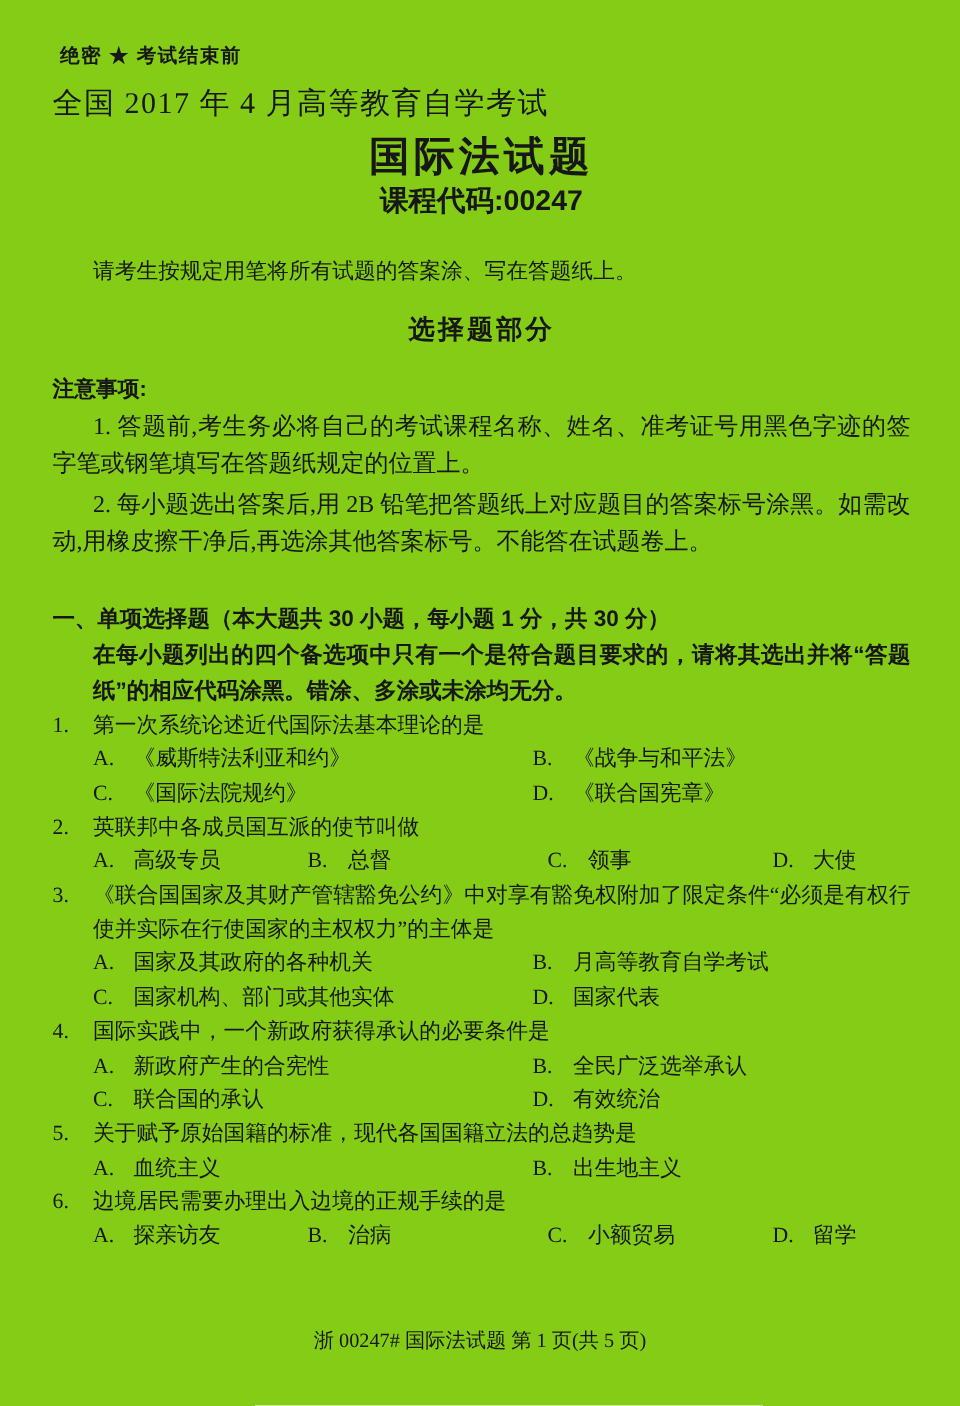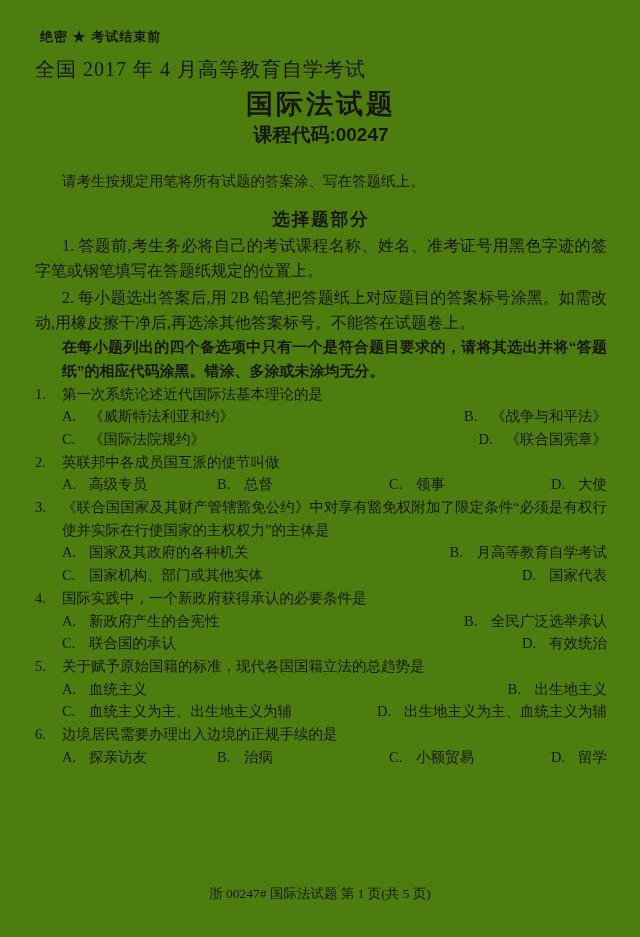--- a/index.html
+++ b/index.html
@@ -2,21 +2,21 @@
 <html lang="zh"><head>
 <meta charset="utf-8">
 <style>
   html, body { margin: 0; padding: 0; background: #ffffff; }
   .page {
     position: relative;
     width: 640px;
     height: 937px;
     box-sizing: border-box;
     padding: 28px 33px 0 35px;
-    background: #4d7c0f;
+    background: #84cc16;
     color: #171717;
     font-family: "Liberation Serif", serif;
     overflow: hidden;
   }
   .classification {
     margin-left: 5px;
     font-family: "Liberation Sans", sans-serif;
     font-weight: bold;
     font-size: 13px;
     line-height: 18px;
@@ -94,21 +94,21 @@
   .question { margin: 0; }
   .stem {
     font-size: 14.5px;
     line-height: 22.7px;
     padding-left: 27px;
     text-indent: -27px;
     text-align: justify;
   }
   .qnum { display: inline-block; width: 27px; text-indent: 0; }
   .opts { margin-left: 27px; }
-  .opt-row { display: flex; justify-content: space-between; }
+  .opt-row { display: flex; }
   .opt {
     font-size: 14.5px;
     line-height: 22.7px;
     white-space: nowrap;
   }
   .two-col .opt:nth-child(1) { width: 293px; }
   .four-col .opt:nth-child(1) { width: 143px; }
   .four-col .opt:nth-child(2) { width: 160px; }
   .four-col .opt:nth-child(3) { width: 150px; }
   .opt-label { display: inline-block; width: 27px; }
@@ -126,23 +126,25 @@
 <body>
 
 <div class="page">
   <div class="classification">绝密 ★ 考试结束前</div>
   <div class="exam-title">全国 2017 年 4 月高等教育自学考试</div>
   <div class="paper-title">国际法试题</div>
   <div class="course-code">课程代码:00247</div>
   <p class="instruction">请考生按规定用笔将所有试题的答案涂、写在答题纸上。</p>
   <div class="section-title">选择题部分</div>
 
+  <div class="notes-title">注意事项:</div>
   <p class="note">1. 答题前,考生务必将自己的考试课程名称、姓名、准考证号用黑色字迹的签字笔或钢笔填写在答题纸规定的位置上。</p>
   <p class="note">2. 每小题选出答案后,用 2B 铅笔把答题纸上对应题目的答案标号涂黑。如需改动,用橡皮擦干净后,再选涂其他答案标号。不能答在试题卷上。</p>
 
+  <div class="part-heading">一、单项选择题（本大题共 30 小题，每小题 1 分，共 30 分）</div>
   <div class="part-subheading">在每小题列出的四个备选项中只有一个是符合题目要求的，请将其选出并将“答题纸”的相应代码涂黑。错涂、多涂或未涂均无分。</div>
 
   <div id="questions-list">
       <div class="question">
         <div class="stem"><span class="qnum">1.</span><span>第一次系统论述近代国际法基本理论的是</span></div>
         <div class="opts two-col">
           <div class="opt-row">
             <div class="opt"><span class="opt-label">A.</span><span>《威斯特法利亚和约》</span></div>
             <div class="opt"><span class="opt-label">B.</span><span>《战争与和平法》</span></div>
           </div>
@@ -189,24 +191,20 @@
           </div>
         </div>
       </div>
       <div class="question">
         <div class="stem"><span class="qnum">5.</span><span>关于赋予原始国籍的标准，现代各国国籍立法的总趋势是</span></div>
         <div class="opts two-col">
           <div class="opt-row">
             <div class="opt"><span class="opt-label">A.</span><span>血统主义</span></div>
             <div class="opt"><span class="opt-label">B.</span><span>出生地主义</span></div>
           </div>
-          <div class="opt-row">
-            <div class="opt"><span class="opt-label">C.</span><span>血统主义为主、出生地主义为辅</span></div>
-            <div class="opt"><span class="opt-label">D.</span><span>出生地主义为主、血统主义为辅</span></div>
-          </div>
         </div>
       </div>
       <div class="question">
         <div class="stem"><span class="qnum">6.</span><span>边境居民需要办理出入边境的正规手续的是</span></div>
         <div class="opts four-col">
           <div class="opt-row">
             <div class="opt"><span class="opt-label">A.</span><span>探亲访友</span></div>
             <div class="opt"><span class="opt-label">B.</span><span>治病</span></div>
             <div class="opt"><span class="opt-label">C.</span><span>小额贸易</span></div>
             <div class="opt"><span class="opt-label">D.</span><span>留学</span></div>

